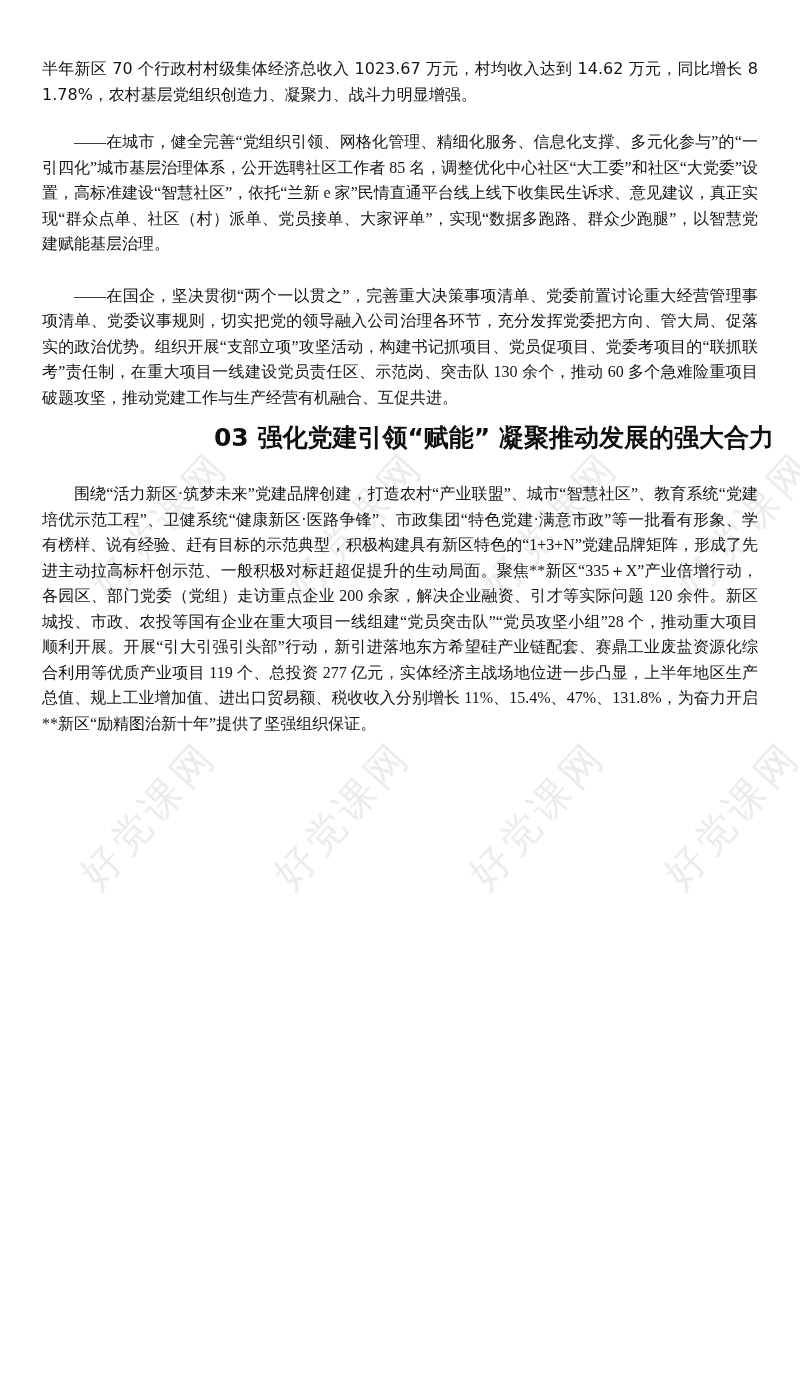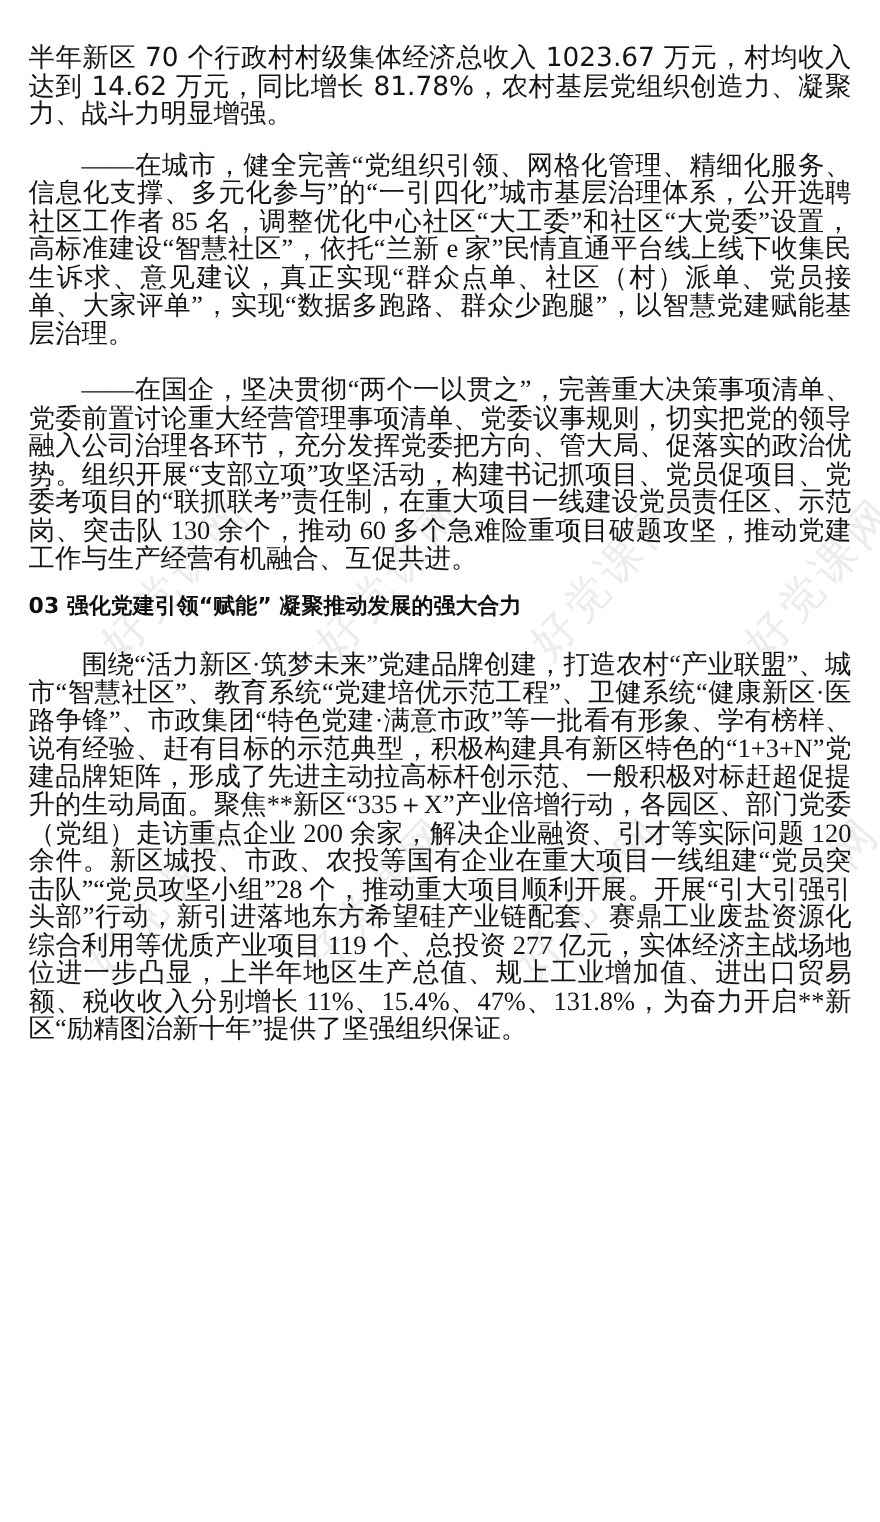--- a/index.html
+++ b/index.html
@@ -16,39 +16,39 @@
     font-family: "DejaVu Sans", "Liberation Sans", serif;
     color: #141414;
   }
   .content {
     position: relative;
     z-index: 1;
     padding: 40px 26px 0 26px;
     box-sizing: border-box;
   }
   .para {
-    margin: 0;
-    font-size: 24px;
+    margin: 16px;
+    font-size: 16px;
     line-height: 25.5px;
     text-align: justify;
     word-break: break-all;
     letter-spacing: 0;
   }
   .indent { text-indent: 2em; font-family: Liberation Serif, serif; }
   .p1 { margin-bottom: 22px; }
   .p2 { margin-bottom: 26px; }
   .p3 { margin-bottom: 50px; }
   .p4 { margin-bottom: 15px; }
   .p5 { margin-bottom: 62px; }
   .heading {
     margin: 0 0 30px 0;
-    font-size: 20px;
+    font-size: 25px;
     line-height: 26px;
     font-weight: bold;
-    text-align: left;
+    text-align: right;
     color: #0f0f0f;
   }
   .watermark-layer {
     position: absolute;
     inset: 0;
     z-index: 0;
     pointer-events: none;
     overflow: hidden;
   }
   .wm {

